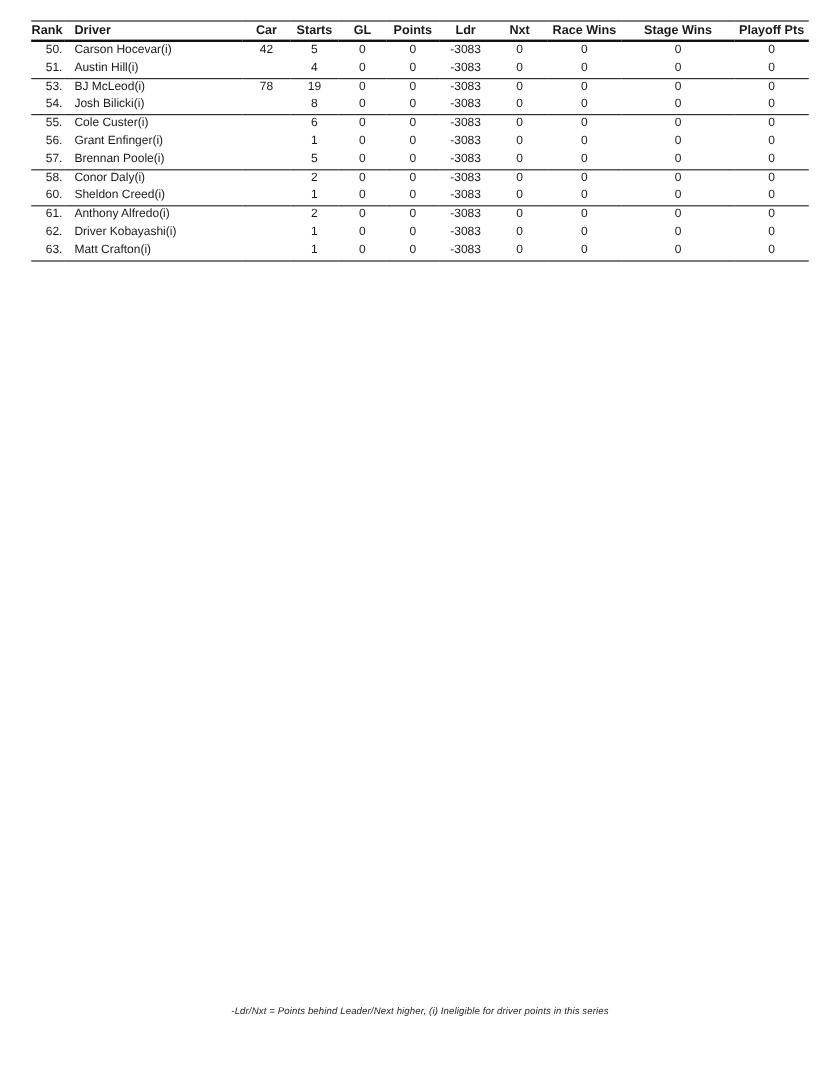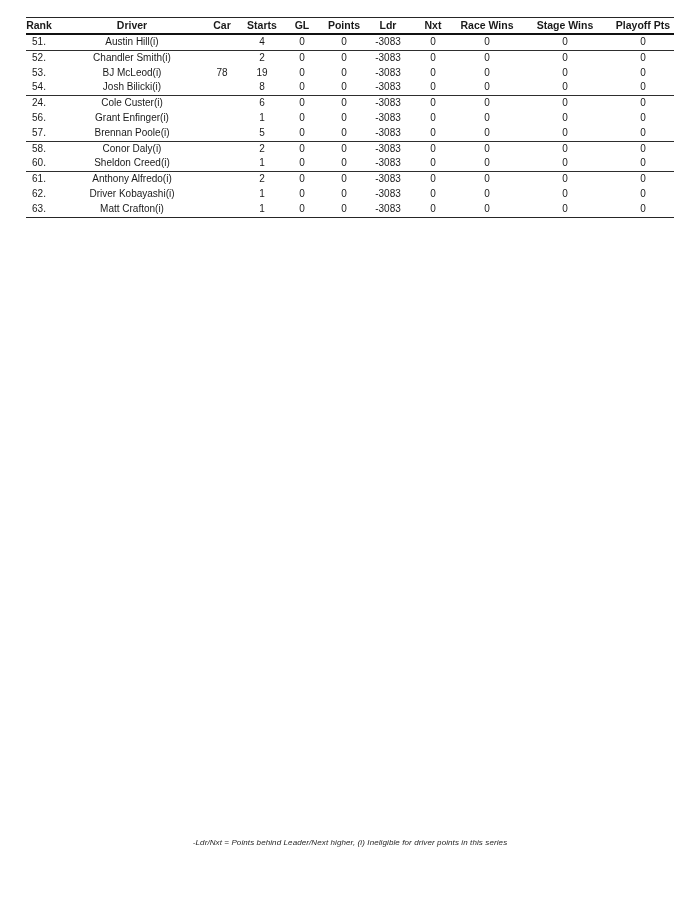--- a/index.html
+++ b/index.html
@@ -43,22 +43,22 @@
     height: 14.8px;
     line-height: 14.8px;
     padding: 0;
     white-space: nowrap;
     overflow: hidden;
   }
   table.standings tr.group-end td {
     border-bottom: 1px solid #2e2e2e;
     margin-top: 18px;
   }
-  .a-left   { text-align: center;  padding-left: 8px !important; }
-  .a-right  { text-align: center; padding-right: 2px !important; }
+  .a-left   { text-align: left;  padding-left: 8px !important; }
+  .a-right  { text-align: right; padding-right: 2px !important; }
   .a-center { text-align: center; }
   
   .col-rank        { width: 28px; }
   .col-driver      { width: 148px; }
   .col-car         { width: 40px; }
   .col-starts      { width: 40px; }
   .col-gl          { width: 40px; }
   .col-points      { width: 44px; }
   .col-ldr         { width: 44px; }
   .col-nxt         { width: 46px; }
@@ -105,38 +105,38 @@
           <th class="a-center">GL</th>
           <th class="a-center">Points</th>
           <th class="a-center">Ldr</th>
           <th class="a-center">Nxt</th>
           <th class="a-center">Race Wins</th>
           <th class="a-center">Stage Wins</th>
           <th class="a-center">Playoff Pts</th>
         </tr>
     </thead>
     <tbody>
+        <tr>
+          <td class="a-right">50.</td>
+          <td class="a-left">Carson Hocevar(i)</td>
+          <td class="a-center">42</td>
+          <td class="a-center">5</td>
+          <td class="a-center">0</td>
+          <td class="a-center">0</td>
+          <td class="a-center">-3083</td>
+          <td class="a-center">0</td>
+          <td class="a-center">0</td>
+          <td class="a-center">0</td>
+          <td class="a-center">0</td>
+        </tr>
         <tr class="group-end">
           <td class="a-right">51.</td>
           <td class="a-left">Austin Hill(i)</td>
           <td class="a-center"></td>
           <td class="a-center">4</td>
-          <td class="a-center">0</td>
-          <td class="a-center">0</td>
-          <td class="a-center">-3083</td>
-          <td class="a-center">0</td>
-          <td class="a-center">0</td>
-          <td class="a-center">0</td>
-          <td class="a-center">0</td>
-        </tr>
-        <tr>
-          <td class="a-right">52.</td>
-          <td class="a-left">Chandler Smith(i)</td>
-          <td class="a-center"></td>
-          <td class="a-center">2</td>
           <td class="a-center">0</td>
           <td class="a-center">0</td>
           <td class="a-center">-3083</td>
           <td class="a-center">0</td>
           <td class="a-center">0</td>
           <td class="a-center">0</td>
           <td class="a-center">0</td>
         </tr>
         <tr>
           <td class="a-right">53.</td>
@@ -158,21 +158,21 @@
           <td class="a-center">8</td>
           <td class="a-center">0</td>
           <td class="a-center">0</td>
           <td class="a-center">-3083</td>
           <td class="a-center">0</td>
           <td class="a-center">0</td>
           <td class="a-center">0</td>
           <td class="a-center">0</td>
         </tr>
         <tr>
-          <td class="a-right">24.</td>
+          <td class="a-right">55.</td>
           <td class="a-left">Cole Custer(i)</td>
           <td class="a-center"></td>
           <td class="a-center">6</td>
           <td class="a-center">0</td>
           <td class="a-center">0</td>
           <td class="a-center">-3083</td>
           <td class="a-center">0</td>
           <td class="a-center">0</td>
           <td class="a-center">0</td>
           <td class="a-center">0</td>

